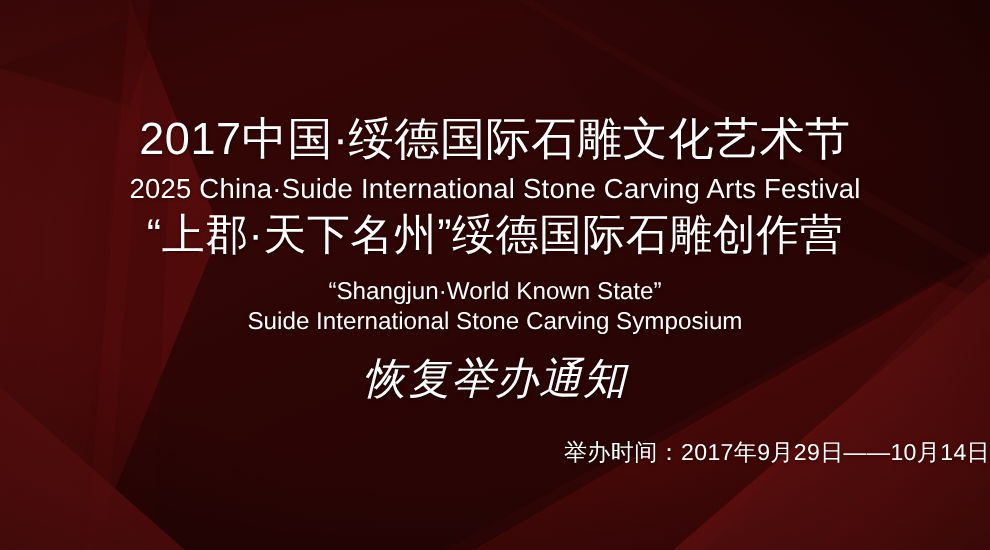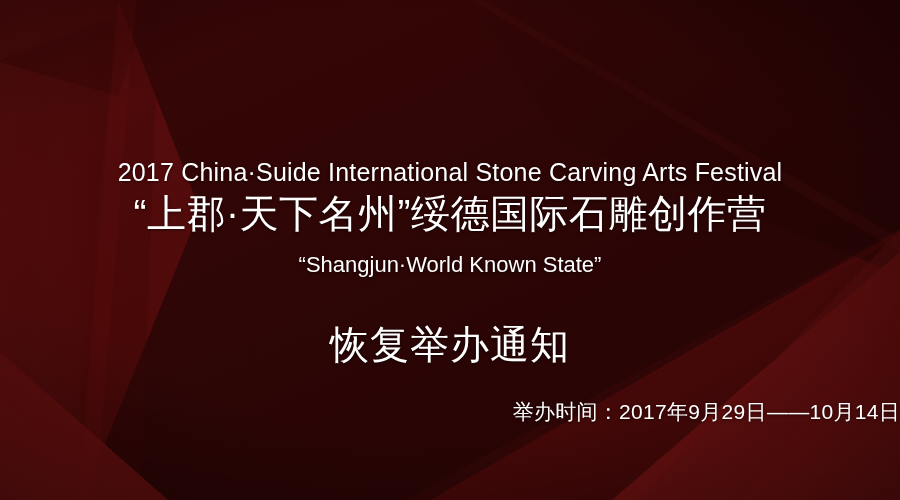--- a/index.html
+++ b/index.html
@@ -76,20 +76,21 @@
   .title-en-2b {
     top: 281px;
     font-size: 22px;
     font-weight: 400;
   }
   .notice-cn {
     top: 325px;
     font-size: 39px;
     letter-spacing: 1px;
     font-weight: 400;
+    font-style: italic;
   }
   .date-cn {
     top: 401px;
     font-size: 21px;
     letter-spacing: 0.3px;
     font-weight: 400;
     text-align: right;
   }
 </style>
 </head>
@@ -149,26 +150,28 @@
       <polygon points="118,0 136,0 96,500 78,500" fill="#6d1212" opacity="0.18"></polygon>
       <polygon points="470,0 484,0 900,238 900,252" fill="#571010" opacity="0.16"></polygon>
       <polygon points="900,228 900,238 428,500 404,500" fill="#5a0f0f" opacity="0.14"></polygon>
 
       <rect x="0" y="0" width="900" height="500" fill="url(#gVig)"></rect>
     </svg>
   </div>
 
   <div class="content">
 
+    <div class="line title-cn-1">2017中国·绥德国际石雕文化艺术节</div>
 
-    <div class="line title-en-1">2017 China·Suide International Stone Carving Arts Festival</div>
+    <div class="line title-en-1">2025 China·Suide International Stone Carving Arts Festival</div>
 
     <div class="line title-cn-2">“上郡·天下名州”绥德国际石雕创作营</div>
 
     <div class="line title-en-2a">“Shangjun·World Known State”</div>
 
+    <div class="line title-en-2b">Suide International Stone Carving Symposium</div>
 
     <div class="line notice-cn">恢复举办通知</div>
 
     <div class="line date-cn">举办时间：2017年9月29日——10月14日</div>
 
   </div>
 </div>
 
 </body></html>

